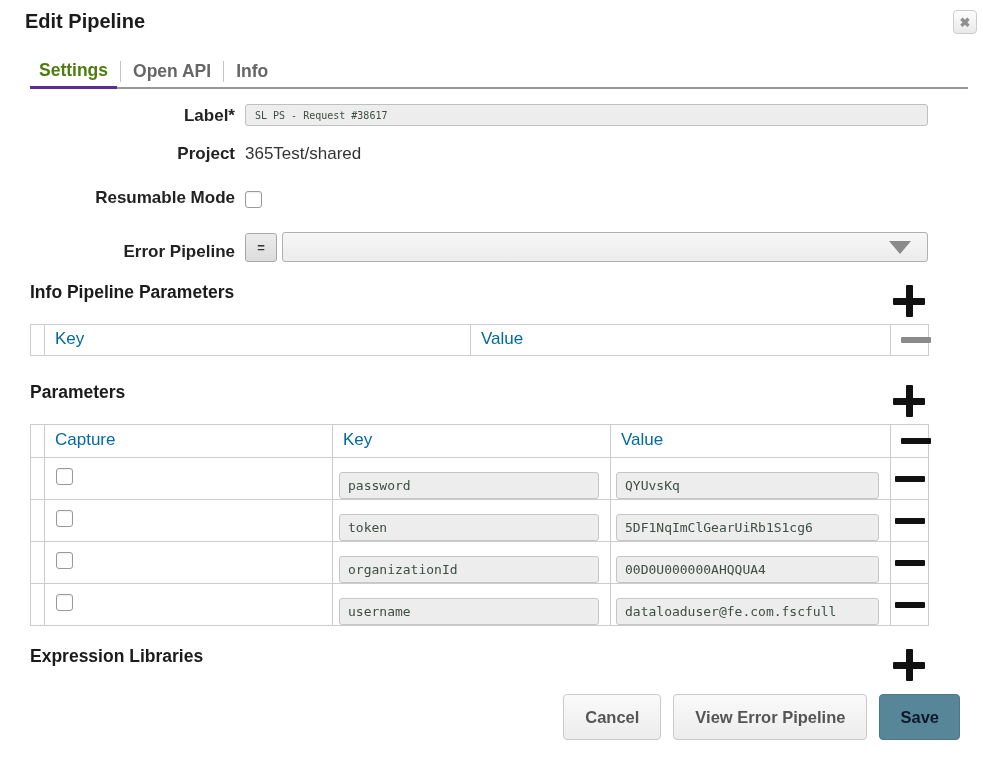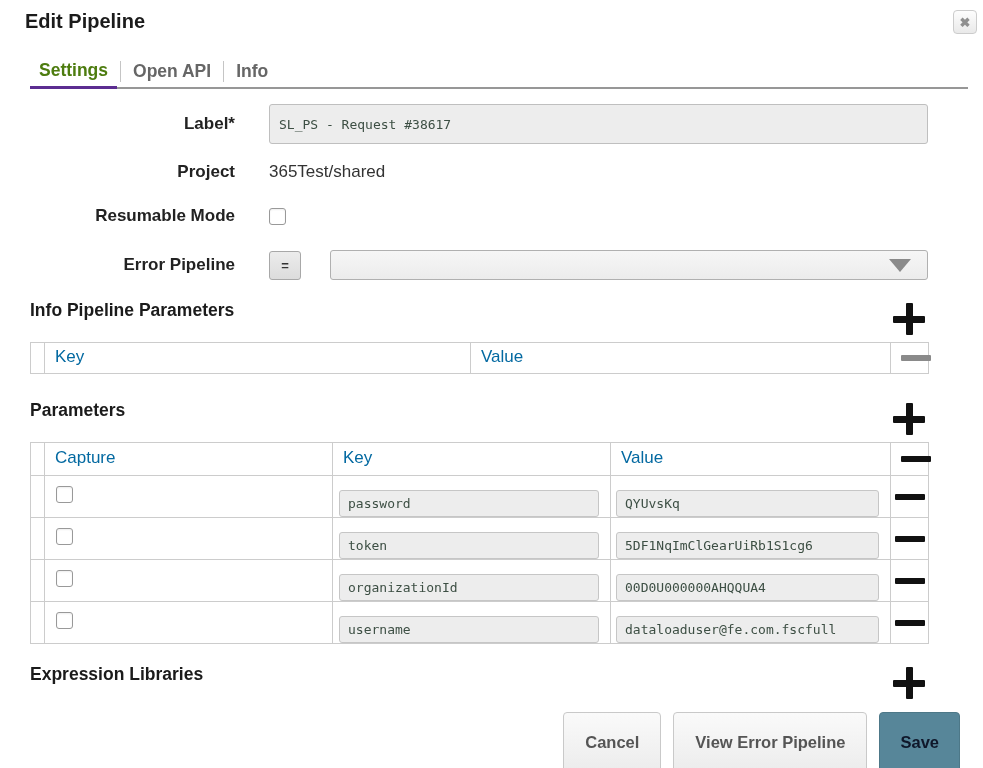--- a/index.html
+++ b/index.html
@@ -16,27 +16,27 @@
     display: flex; align-items: center; justify-content: center; cursor: pointer; padding: 0; line-height: 1; }
 
   
   .tabbar { margin: 20px 15px 0 30px; border-bottom: 2px solid #979797; display: flex; align-items: flex-end; }
   .tab { font-size: 17.5px; font-weight: 700; color: #666; padding: 2px 9px 5px; cursor: pointer; }
   .tab.active { color: #4d7c0f; border-bottom: 3px solid #5c2d91; margin-bottom: -2px; }
   .tabsep { width: 1px; height: 21px; background: #c5c5c5; margin: 0 3px 5px; }
 
   
   .form { margin: 15px 55px 0 20px; }
-  .frow { display: flex; align-items: center; gap: 24px; }
+  .frow { display: flex; align-items: flex-end; }
   .flabel { width: 225px; text-align: right; padding-right: 10px; font-size: 17px; font-weight: 700; color: #222; flex: none; }
   .row-label { margin-bottom: 18px; }
   .row-project { margin-bottom: 24px; }
   .row-resumable { margin-bottom: 24px; }
-  .text-input { flex: 1; height: 40px; background: #ededed; border: 1px solid #bfbfbf; border-radius: 3px;
-    padding: 0 9px; font-family: "DejaVu Sans Mono", monospace; font-size: 13px; color: #3d4f44; }
+  .text-input { flex: 1; height: 22px; background: #ededed; border: 1px solid #bfbfbf; border-radius: 3px;
+    padding: 0 9px; font-family: "DejaVu Sans Mono", monospace; font-size: 10px; color: #3d4f44; }
   .fvalue { font-size: 17px; color: #333; }
   .cb { appearance: none; -webkit-appearance: none; width: 17px; height: 17px; border: 1px solid #999;
     border-radius: 3px; background: #fff; margin: 0; cursor: pointer; box-shadow: inset 0 1px 2px rgba(0,0,0,0.07); }
   .eq-btn { width: 32px; height: 29px; margin-right: 5px; border: 1px solid #a8a8a8; border-radius: 3px;
     background: linear-gradient(#ececec, #dcdcdc); font-size: 13px; font-weight: 700; color: #333; cursor: pointer; flex: none; }
   .dropdown { flex: 1; height: 30px; background: linear-gradient(#f6f6f6, #ececec); border: 1px solid #b0b0b0;
     border-radius: 3px; position: relative; cursor: pointer; }
   .tri { position: absolute; right: 16px; top: 8px; width: 0; height: 0;
     border-left: 11px solid transparent; border-right: 11px solid transparent; border-top: 13px solid #8a8a8a; }
 
@@ -60,21 +60,21 @@
   .minus { display: inline-block; width: 30px; height: 6px; border-radius: 1px; vertical-align: middle; cursor: pointer; }
   .minus.black { background: #111; }
   .minus.gray { background: #8a8a8a; }
   .mono-input { width: 260px; height: 27px; margin-left: 6px; background: #ededed; border: 1px solid #c6c6c6;
     border-radius: 3px; padding: 0 8px; font-family: "DejaVu Sans Mono", monospace; font-size: 13px; color: #3d4f44; margin-top: 13px; }
   .c-value .mono-input { width: 263px; margin-left: 5px; }
   .c-capture .cb { margin-left: 11px; }
 
   
   .footer { display: flex; justify-content: flex-end; gap: 12px; margin: 12px 23px 0 0; }
-  .btn { height: 60px; padding: 0 21px; font-size: 16.5px; font-weight: 700; color: #555;
+  .btn { height: 46px; padding: 0 21px; font-size: 16.5px; font-weight: 700; color: #555;
     background: linear-gradient(#fafafa, #ececec); border: 1px solid #c9c9c9; border-radius: 4px; cursor: pointer; }
   .btn.save { background: #578699; border-color: #4d7888; color: #0f172a; padding: 0 20px; }
 </style>
 </head>
 <body>
 
 <div class="dialog">
 
   <div class="titlebar">
     <h1>Edit Pipeline</h1>

